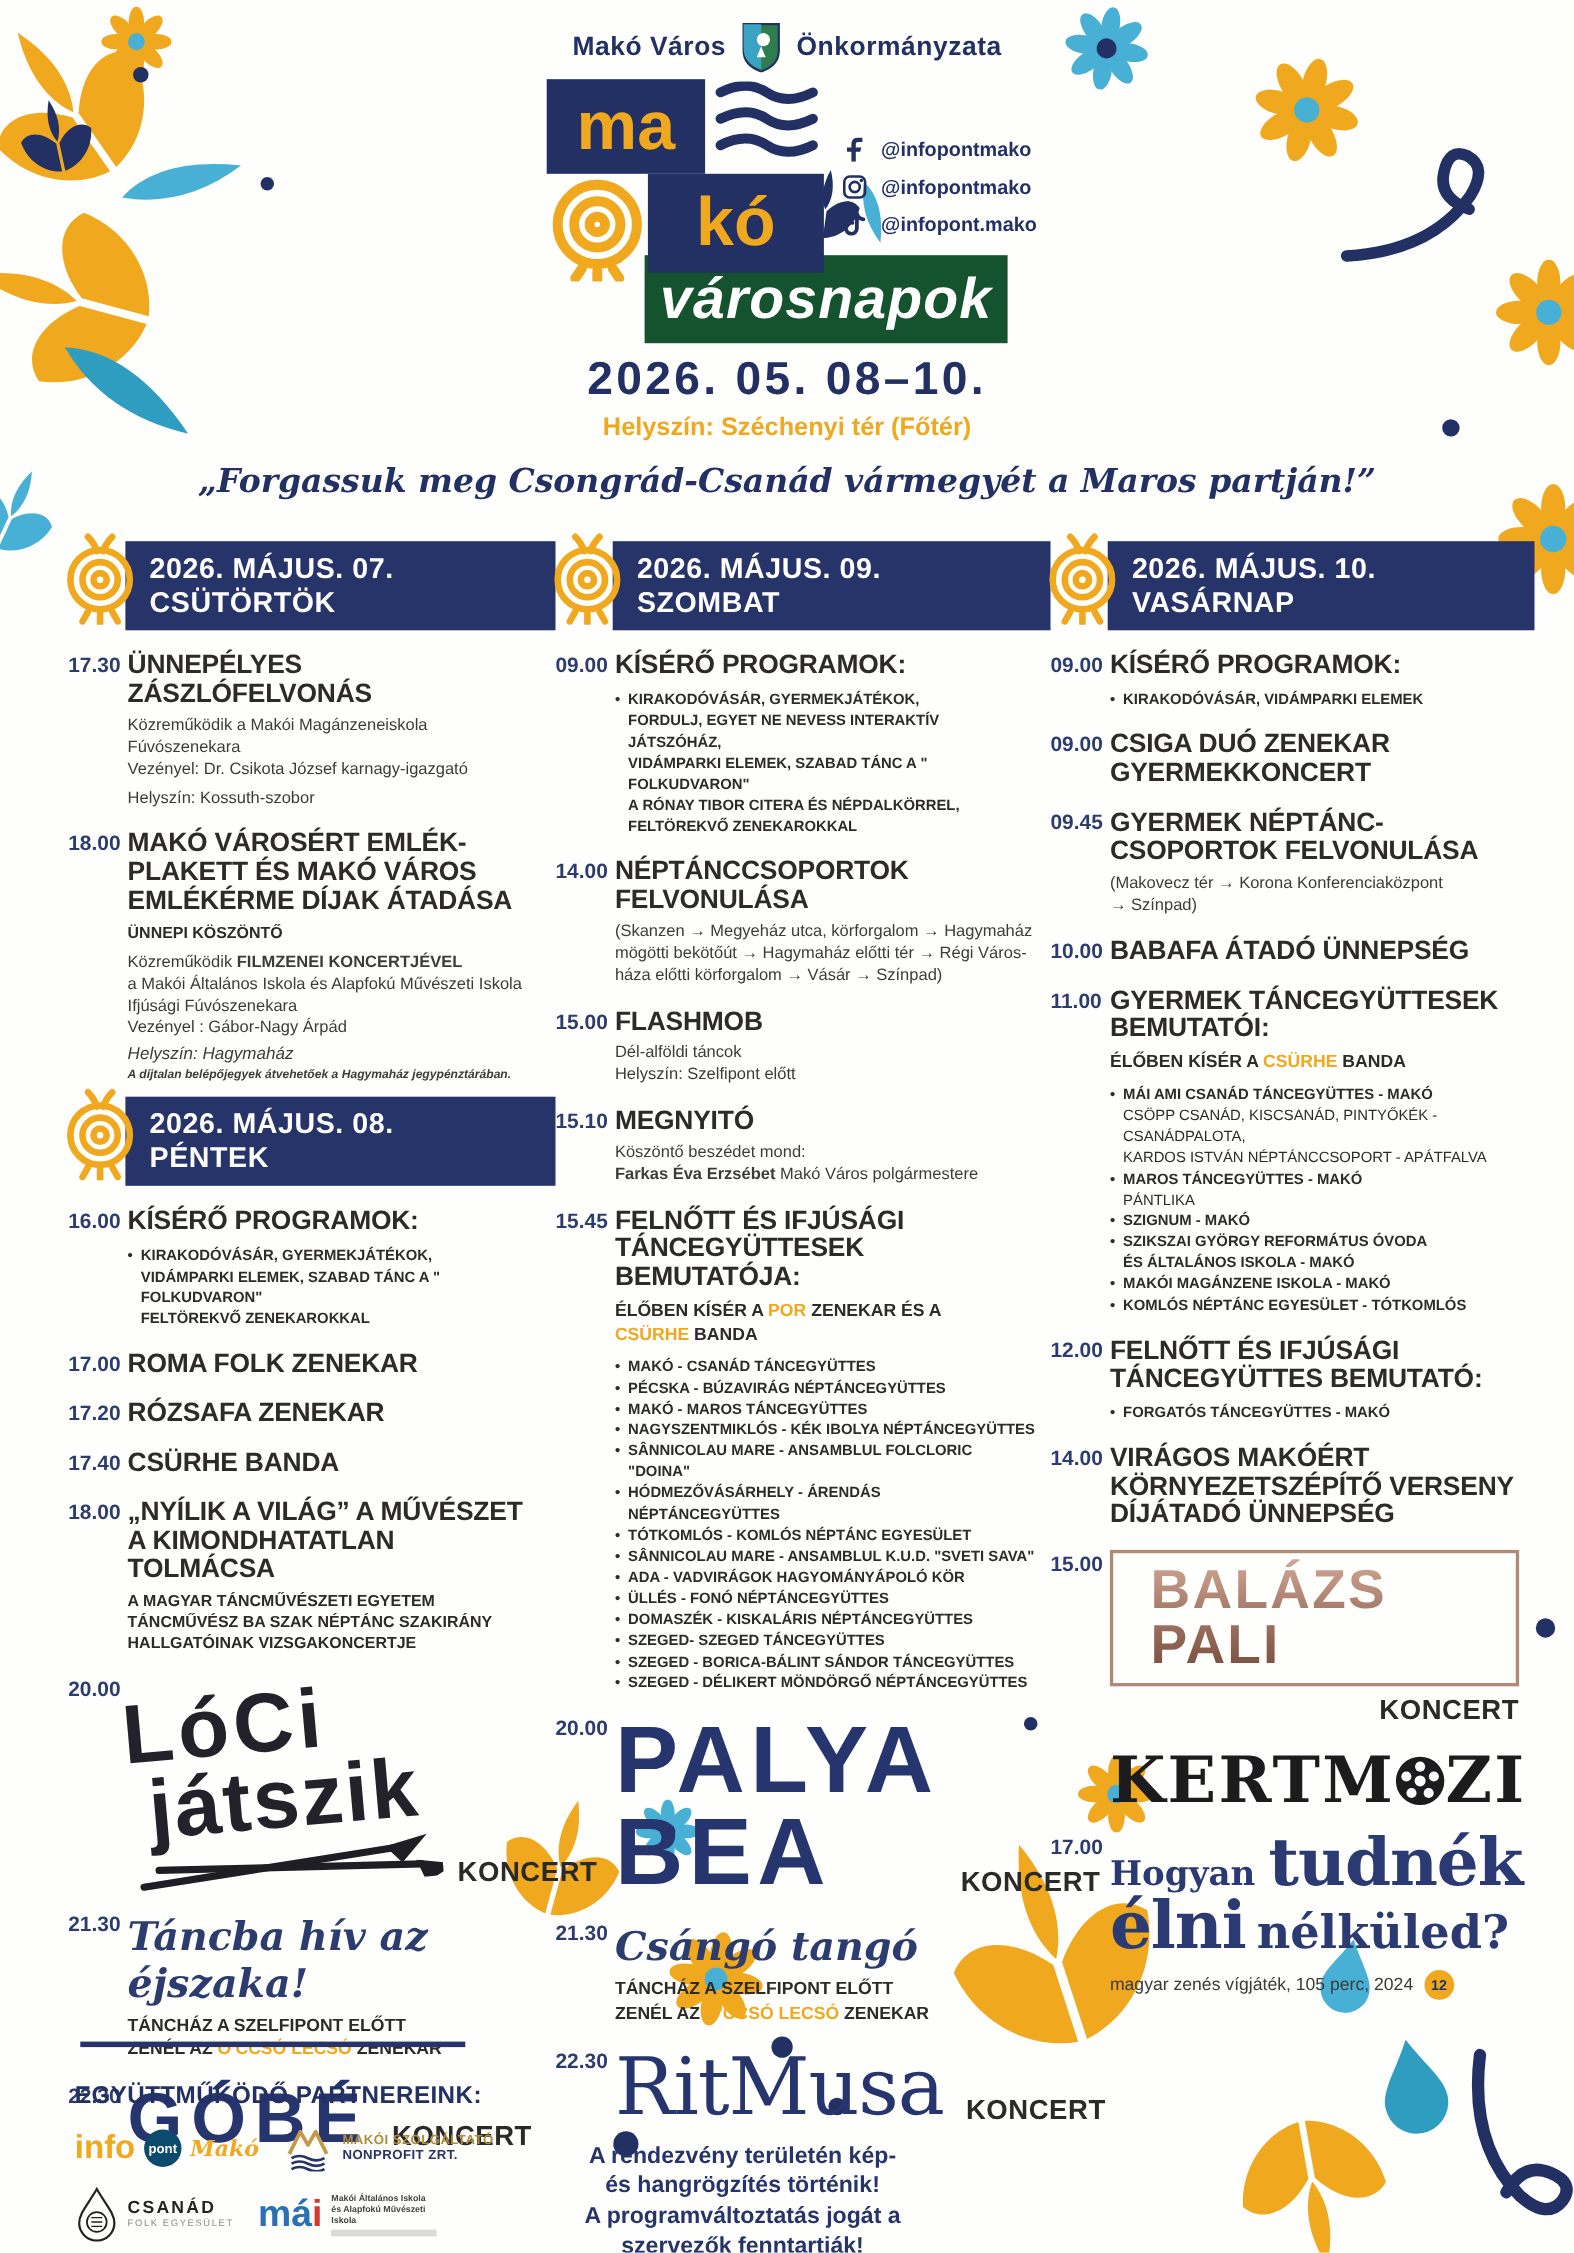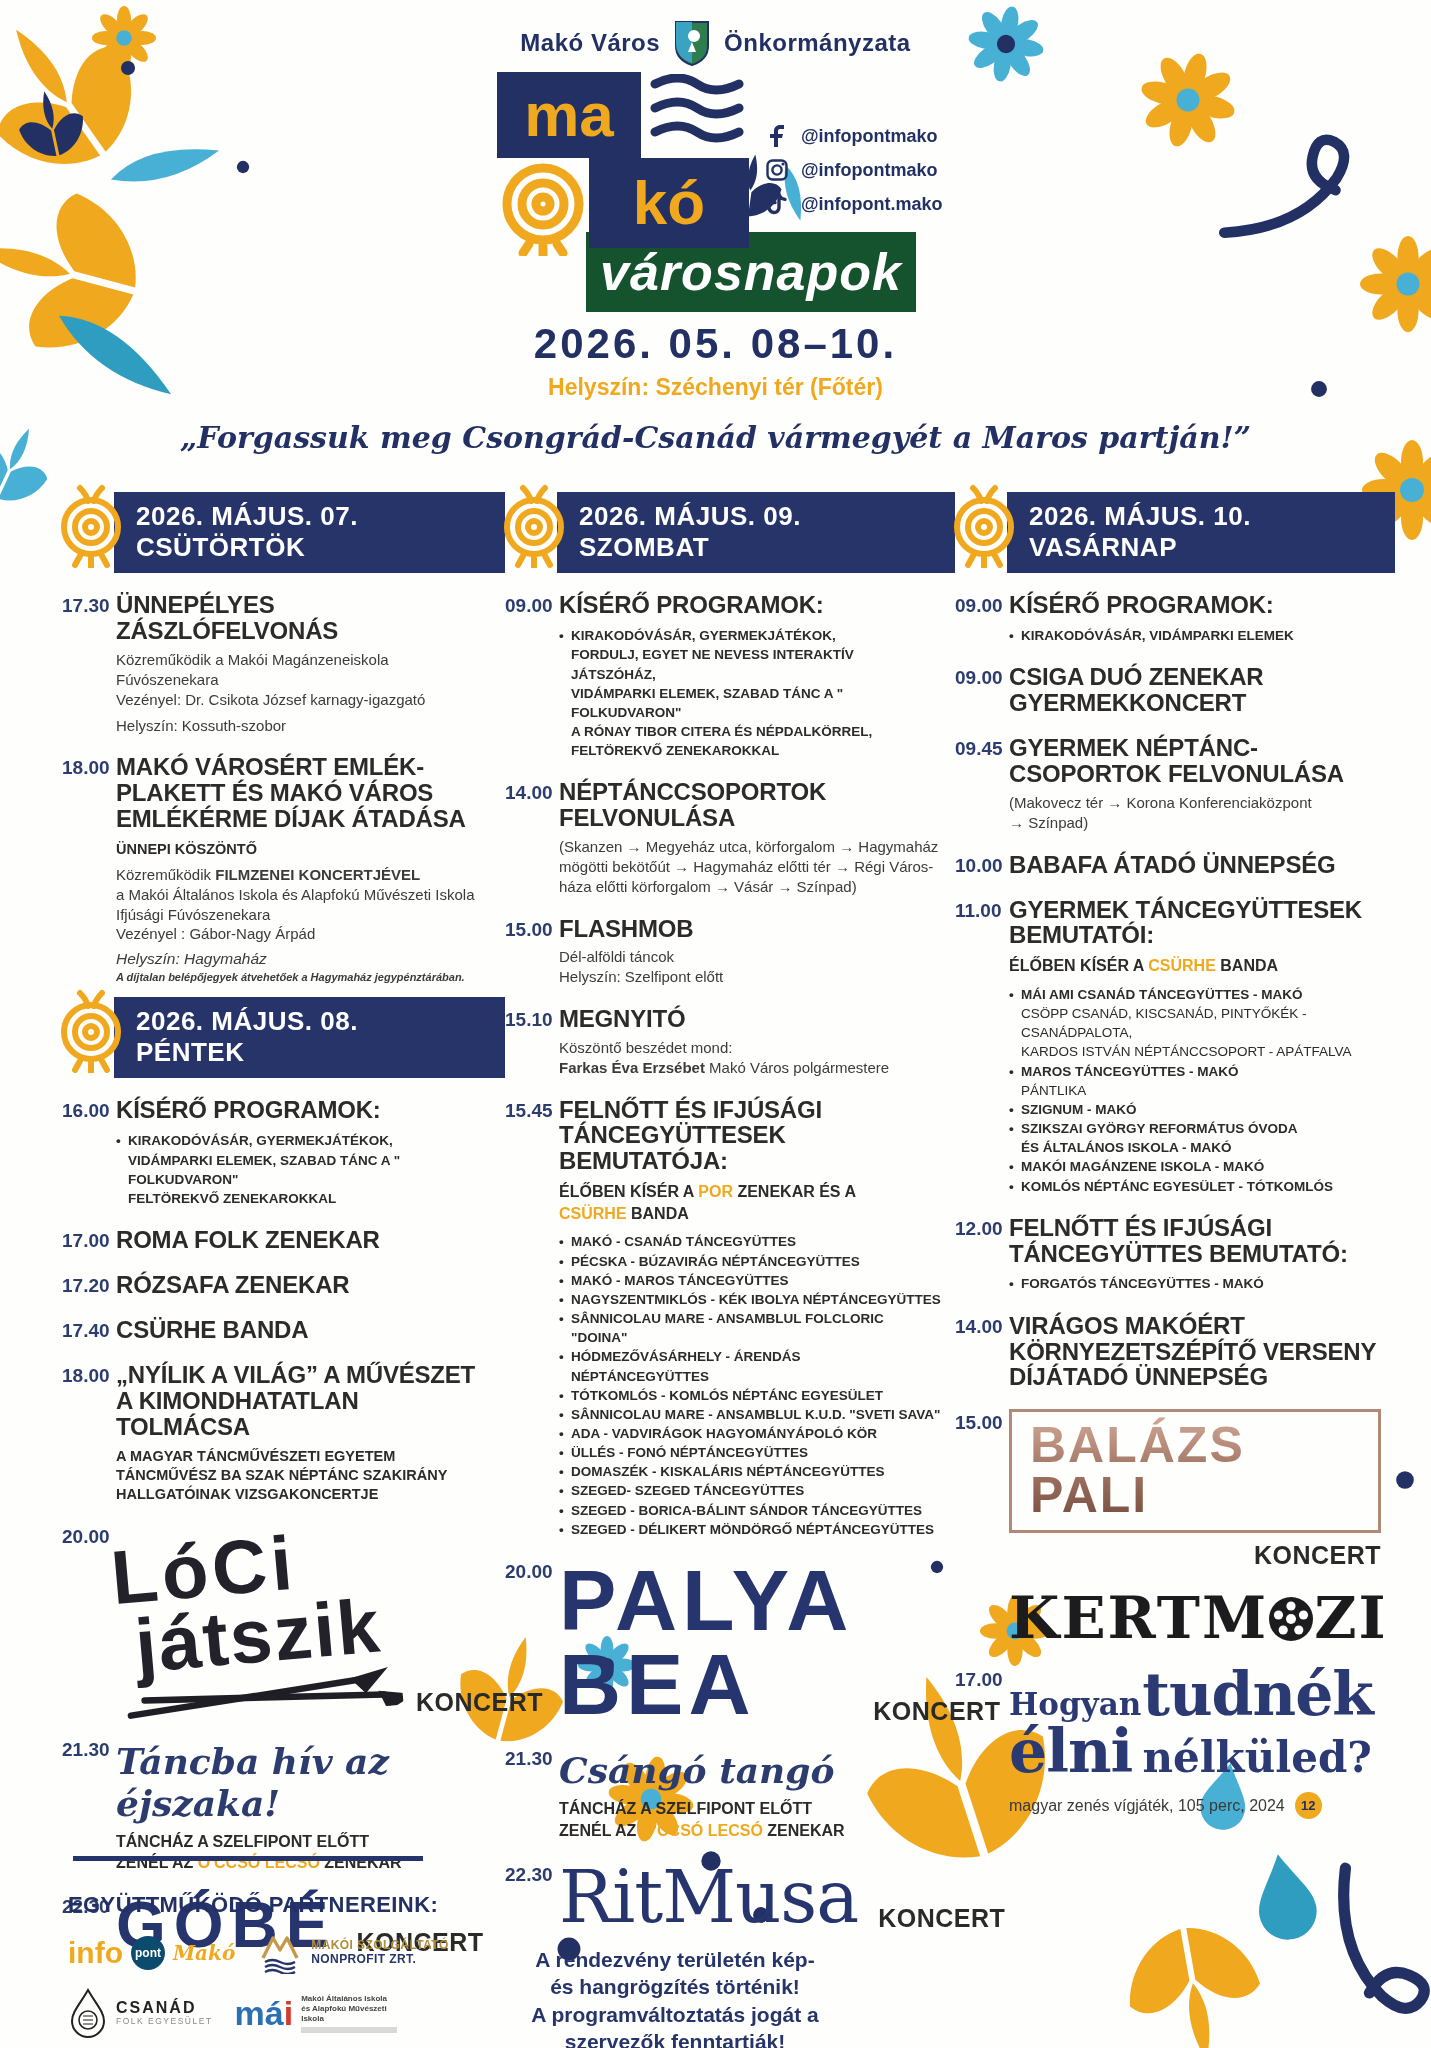--- a/index.html
+++ b/index.html
@@ -51,27 +51,27 @@
   .ev-bullets .cont { font-weight:400; white-space:pre-line; }
   .koncert { color:#2a2a2a; font-weight:800; font-size:25px; letter-spacing:.5px; }
   .wm-row { display:flex; align-items:flex-end; gap:20px; }
 
   .wm-loci { transform:rotate(-5deg); color:#23222b; font-weight:800; line-height:.92; margin-top:8px; }
   .wm-loci .l1 { font-size:76px; letter-spacing:4px; display:block; }
   .wm-loci .l2 { font-size:76px; letter-spacing:2px; display:block; margin-left:18px; }
   .wm-gobe { color:#27356e; font-weight:800; font-size:64px; letter-spacing:8px; line-height:1; }
   .wm-palya { color:#26356d; font-weight:800; font-size:86px; letter-spacing:5px; line-height:.98; }
   .wm-ritmusa { color:#26356d; font-family:"DejaVu Serif", serif; font-size:72px; line-height:1; letter-spacing:-1px; }
-  .wm-balazs { display:inline-block; border:3px solid #b08a76; padding:8px 18px 10px; font-weight:700; font-size:50px; letter-spacing:2px; background:linear-gradient(180deg,#d4ab99 0%,#9c6f5f 55%,#6f4636 100%); -webkit-background-clip:text; background-clip:text; color:transparent; line-height:1; }
+  .wm-balazs { display:inline-block; border:3px solid #b08a76; padding:8px 34px 10px; font-weight:700; font-size:50px; letter-spacing:2px; background:linear-gradient(180deg,#d4ab99 0%,#9c6f5f 55%,#6f4636 100%); -webkit-background-clip:text; background-clip:text; color:transparent; line-height:1; }
   .balazs-koncert { display:block; text-align:right; margin-top:8px; }
   .wm-kertmozi { color:#1c1c1e; font-family:"DejaVu Serif", serif; font-weight:bold; font-size:58px; letter-spacing:2px; line-height:1; white-space:nowrap; }
   .reel { display:inline-block; vertical-align:-4px; }
 
   .movie .l1 { white-space:nowrap; }
-  .movie .hogyan { color:#2c3a74; font-family:"DejaVu Serif", serif; font-weight:bold; font-size:31px; margin-right:1px; }
+  .movie .hogyan { color:#2c3a74; font-family:"DejaVu Serif", serif; font-weight:bold; font-size:31px; margin-right:12px; }
   .movie .big { color:#2c3a74; font-family:"DejaVu Serif", serif; font-weight:bold; font-size:60px; line-height:.95; letter-spacing:-1px; }
   .movie .med { color:#2c3a74; font-family:"DejaVu Serif", serif; font-weight:bold; font-size:42px; margin-left:10px; }
   .movie .sub { color:#3a3a38; font-size:16px; margin-top:10px; display:flex; align-items:center; gap:10px; }
   .age-badge { width:27px; height:27px; border-radius:50%; background:#f0a81e; color:#223064; font-weight:800; font-size:13px; display:flex; align-items:center; justify-content:center; }
 
   
   .col1-divider { position:absolute; left:73px; top:1856px; width:350px; height:5px; background:#26346a; z-index:2; }
   .partners { position:absolute; left:68px; top:1892px; width:430px; z-index:3; }
   .partners-title { color:#223064; font-weight:800; font-size:22px; letter-spacing:.4px; }
   .partner-row { display:flex; align-items:center; gap:22px; margin-top:14px; }

